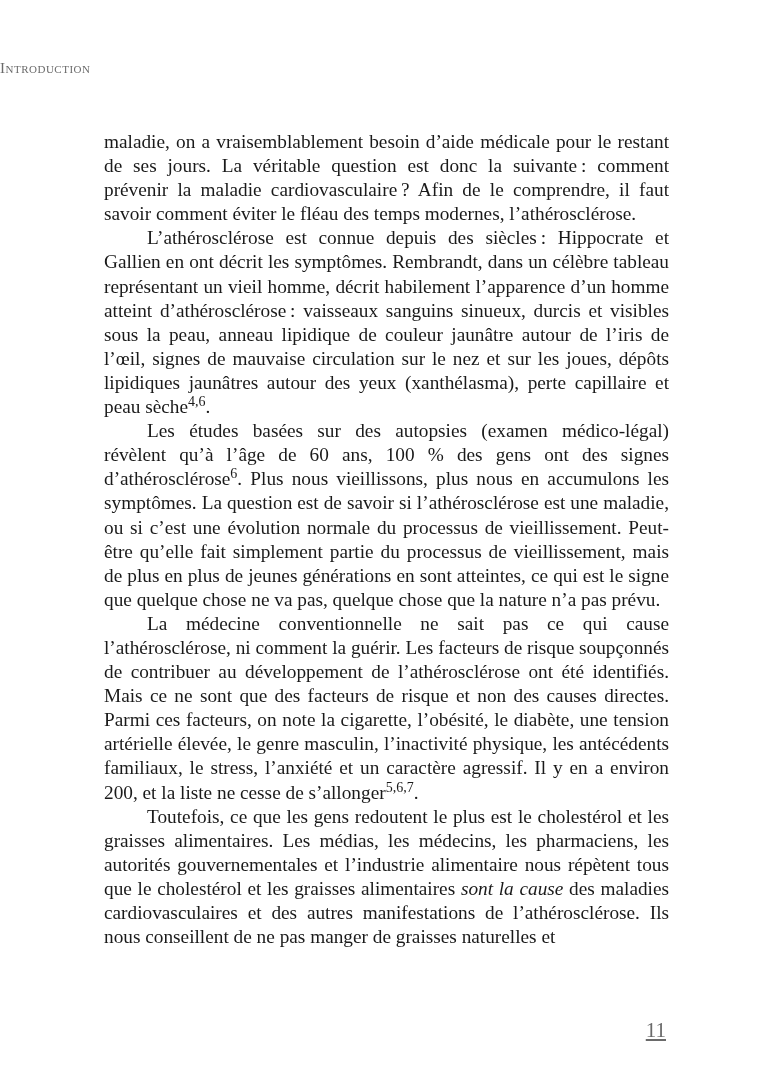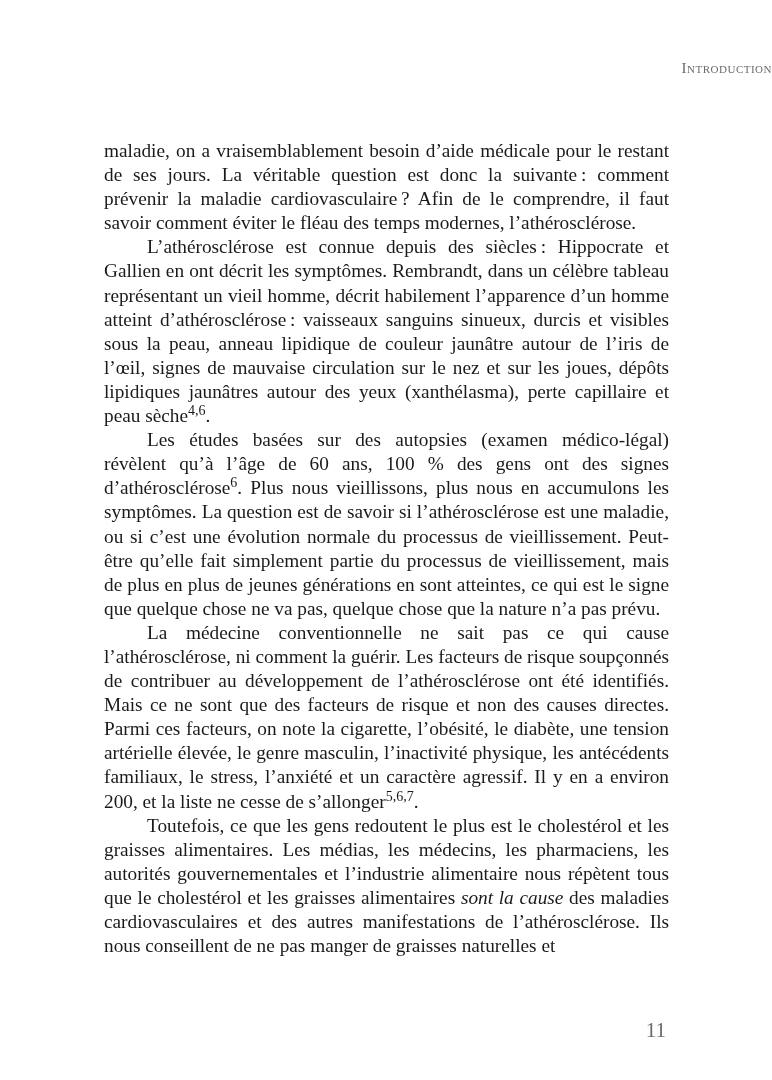--- a/index.html
+++ b/index.html
@@ -13,29 +13,29 @@
       position: relative;
       overflow: hidden;
       font-family: "Liberation Serif", "DejaVu Serif", serif;
       color: #1a1a1a;
     }
     .running-header {
       position: absolute;
       top: 60px;
       left: 0;
       width: 772px;
-      text-align: right;
+      text-align: left;
       font-size: 15px;
       letter-spacing: 0.5px;
       color: #6a6a6a;
       font-variant: small-caps;
     }
     .body-text {
       position: absolute;
-      top: 139px;
+      top: 130px;
       left: 104px;
       width: 565px;
       font-size: 19.3px;
       line-height: 24.1px;
       text-align: justify;
       hyphens: manual;
     }
     .body-text p {
       margin: 0;
       text-indent: 0;
@@ -49,20 +49,21 @@
       vertical-align: 7px;
     }
     .body-text em {
     }
     .page-number {
       position: absolute;
       top: 1018px;
       right: 106px;
       font-size: 21px;
       color: #6a6a6a;
+      text-decoration: underline;
     }
   </style>
 </head>
 <body>
 
 <div class="running-header">Introduction</div>
 
 <div class="body-text" id="body-text">
     <p><span>maladie, on a vraisemblablement besoin d’aide médicale pour le restant de ses jours. La véritable question est donc la suivante : comment prévenir la maladie cardiovasculaire ? Afin de le comprendre, il faut savoir comment éviter le fléau des temps modernes, l’athérosclérose.</span></p>
     <p class="indent"><span>L’athérosclérose est connue depuis des siècles : Hippocrate et Gallien en ont décrit les symptômes. Rembrandt, dans un célèbre tableau représentant un vieil homme, décrit habilement l’apparence d’un homme atteint d’athérosclérose : vaisseaux sanguins sinueux, durcis et visibles sous la peau, anneau lipidique de couleur jaunâtre autour de l’iris de l’œil, signes de mauvaise circulation sur le nez et sur les joues, dépôts lipidiques jaunâtres autour des yeux (xanthélasma), perte capillaire et peau sèche</span><sup>4,6</sup><span>.</span></p>

